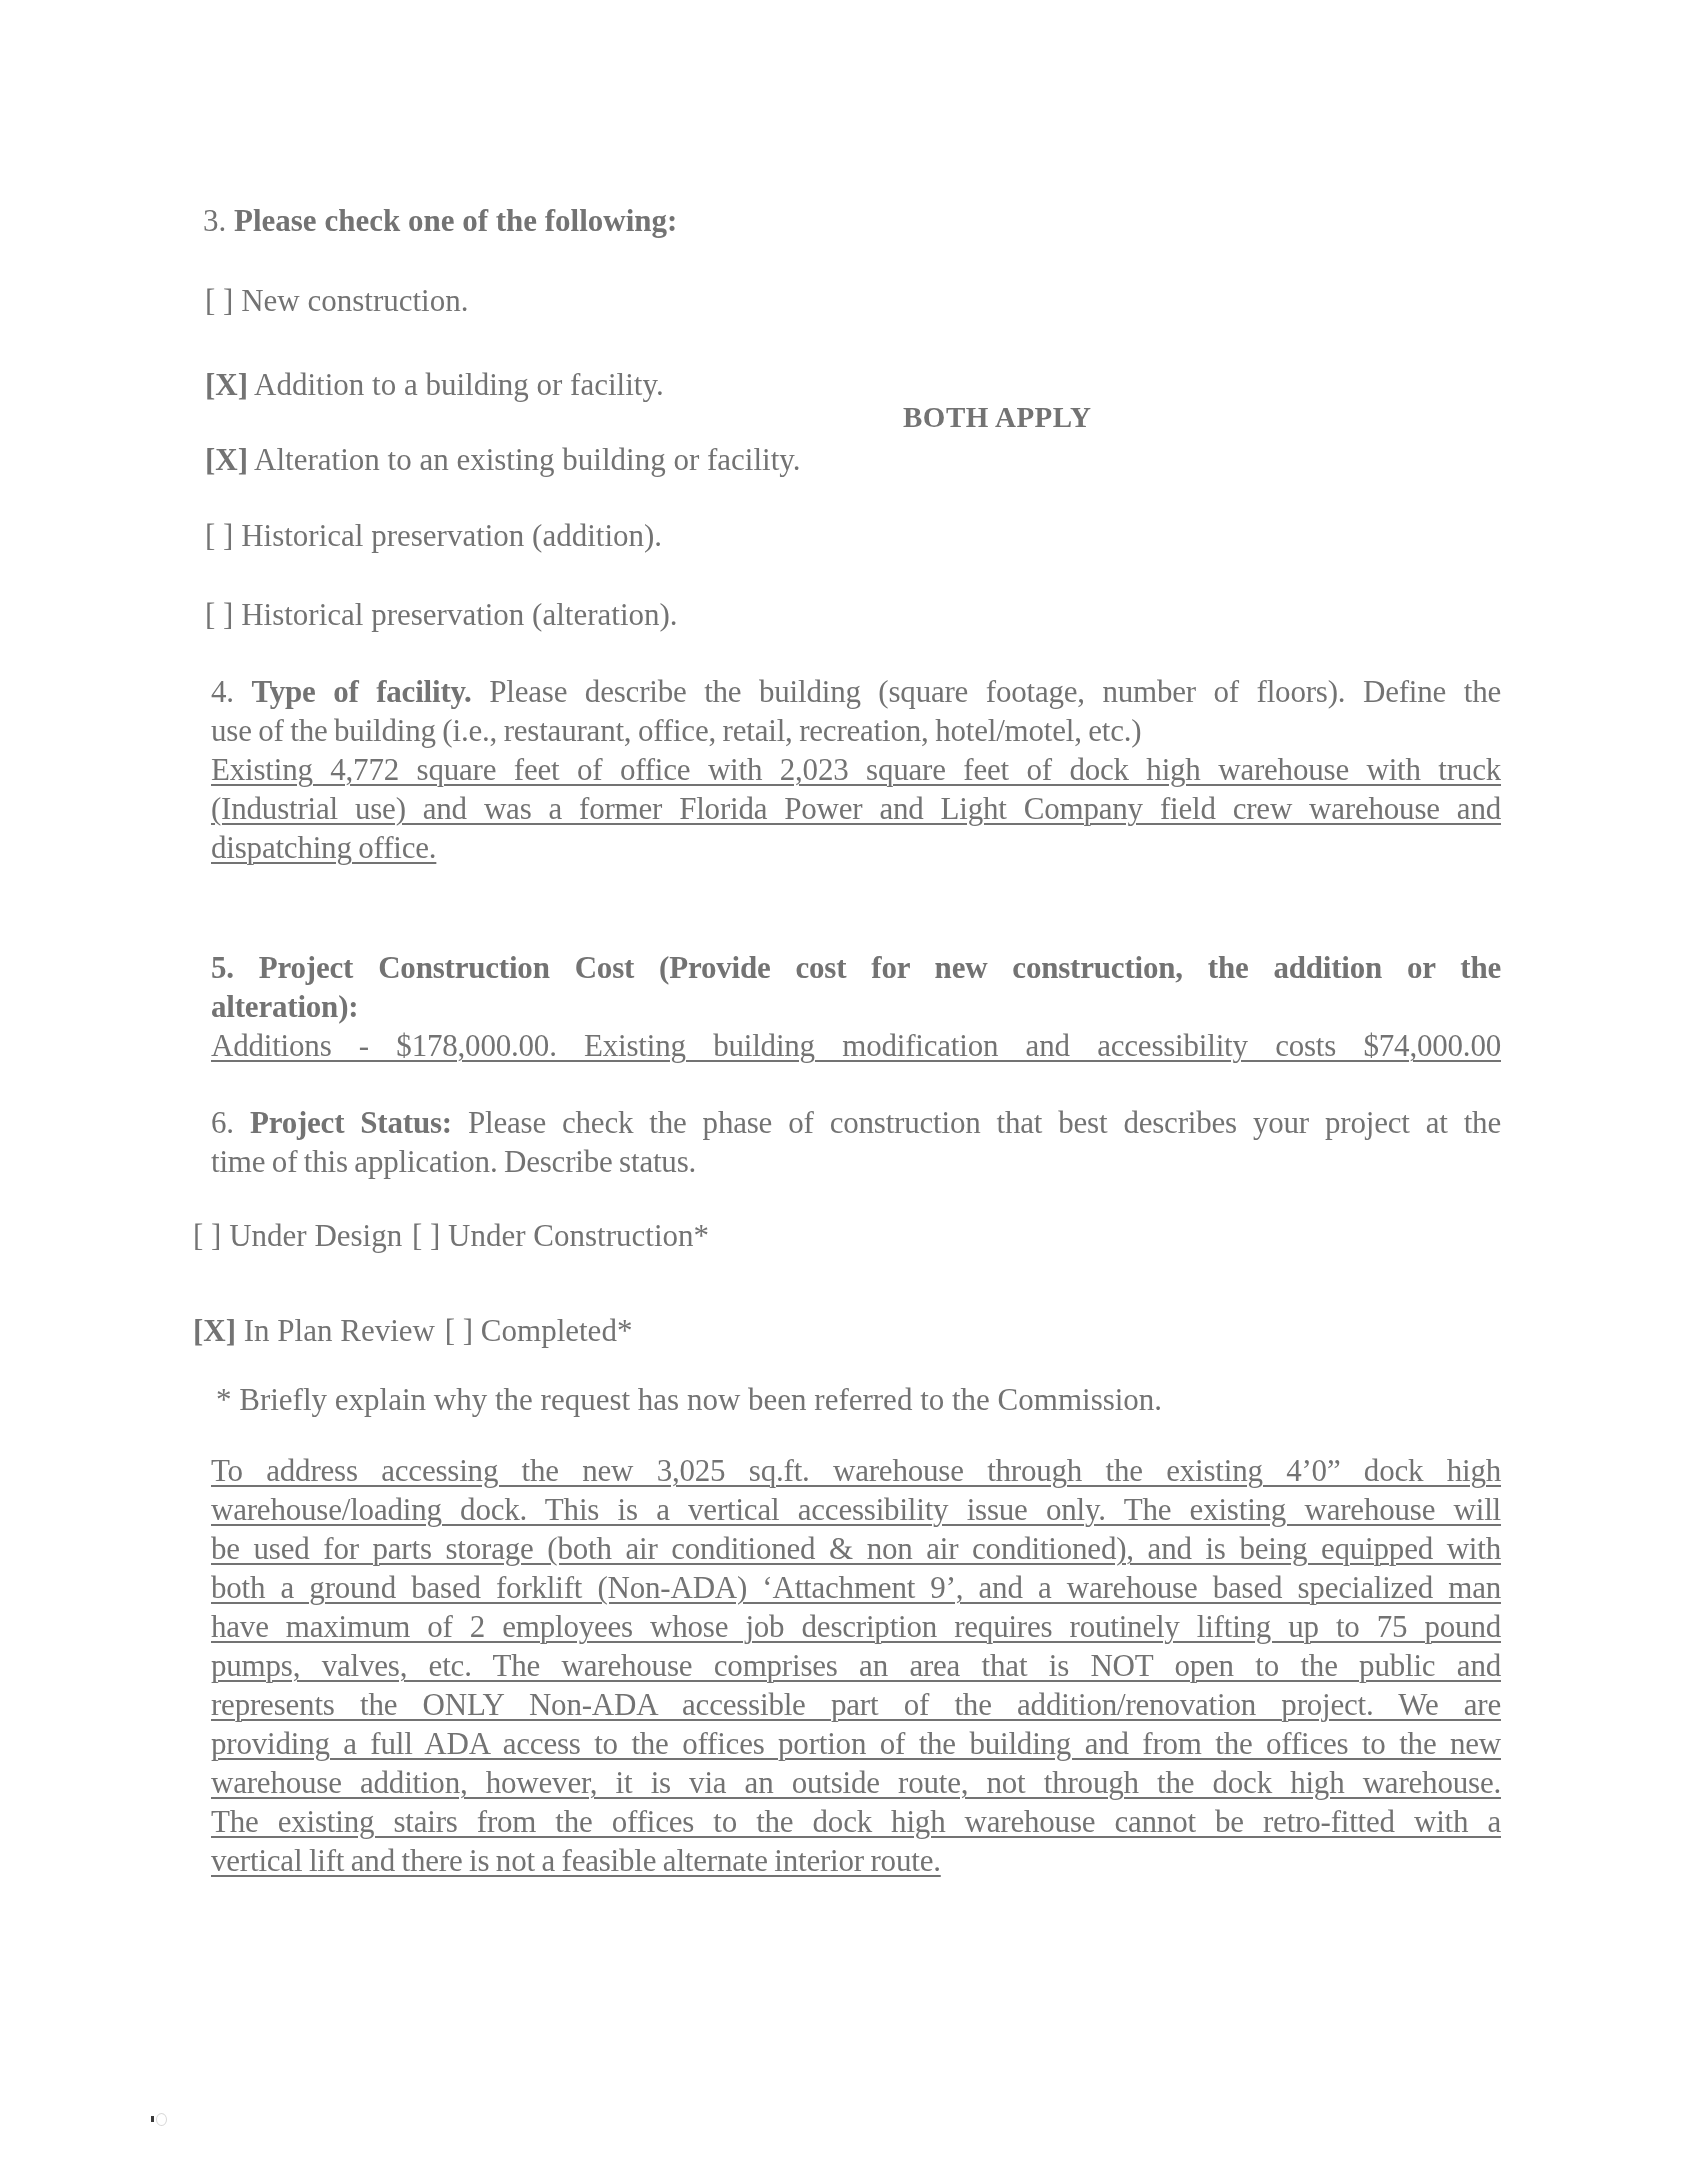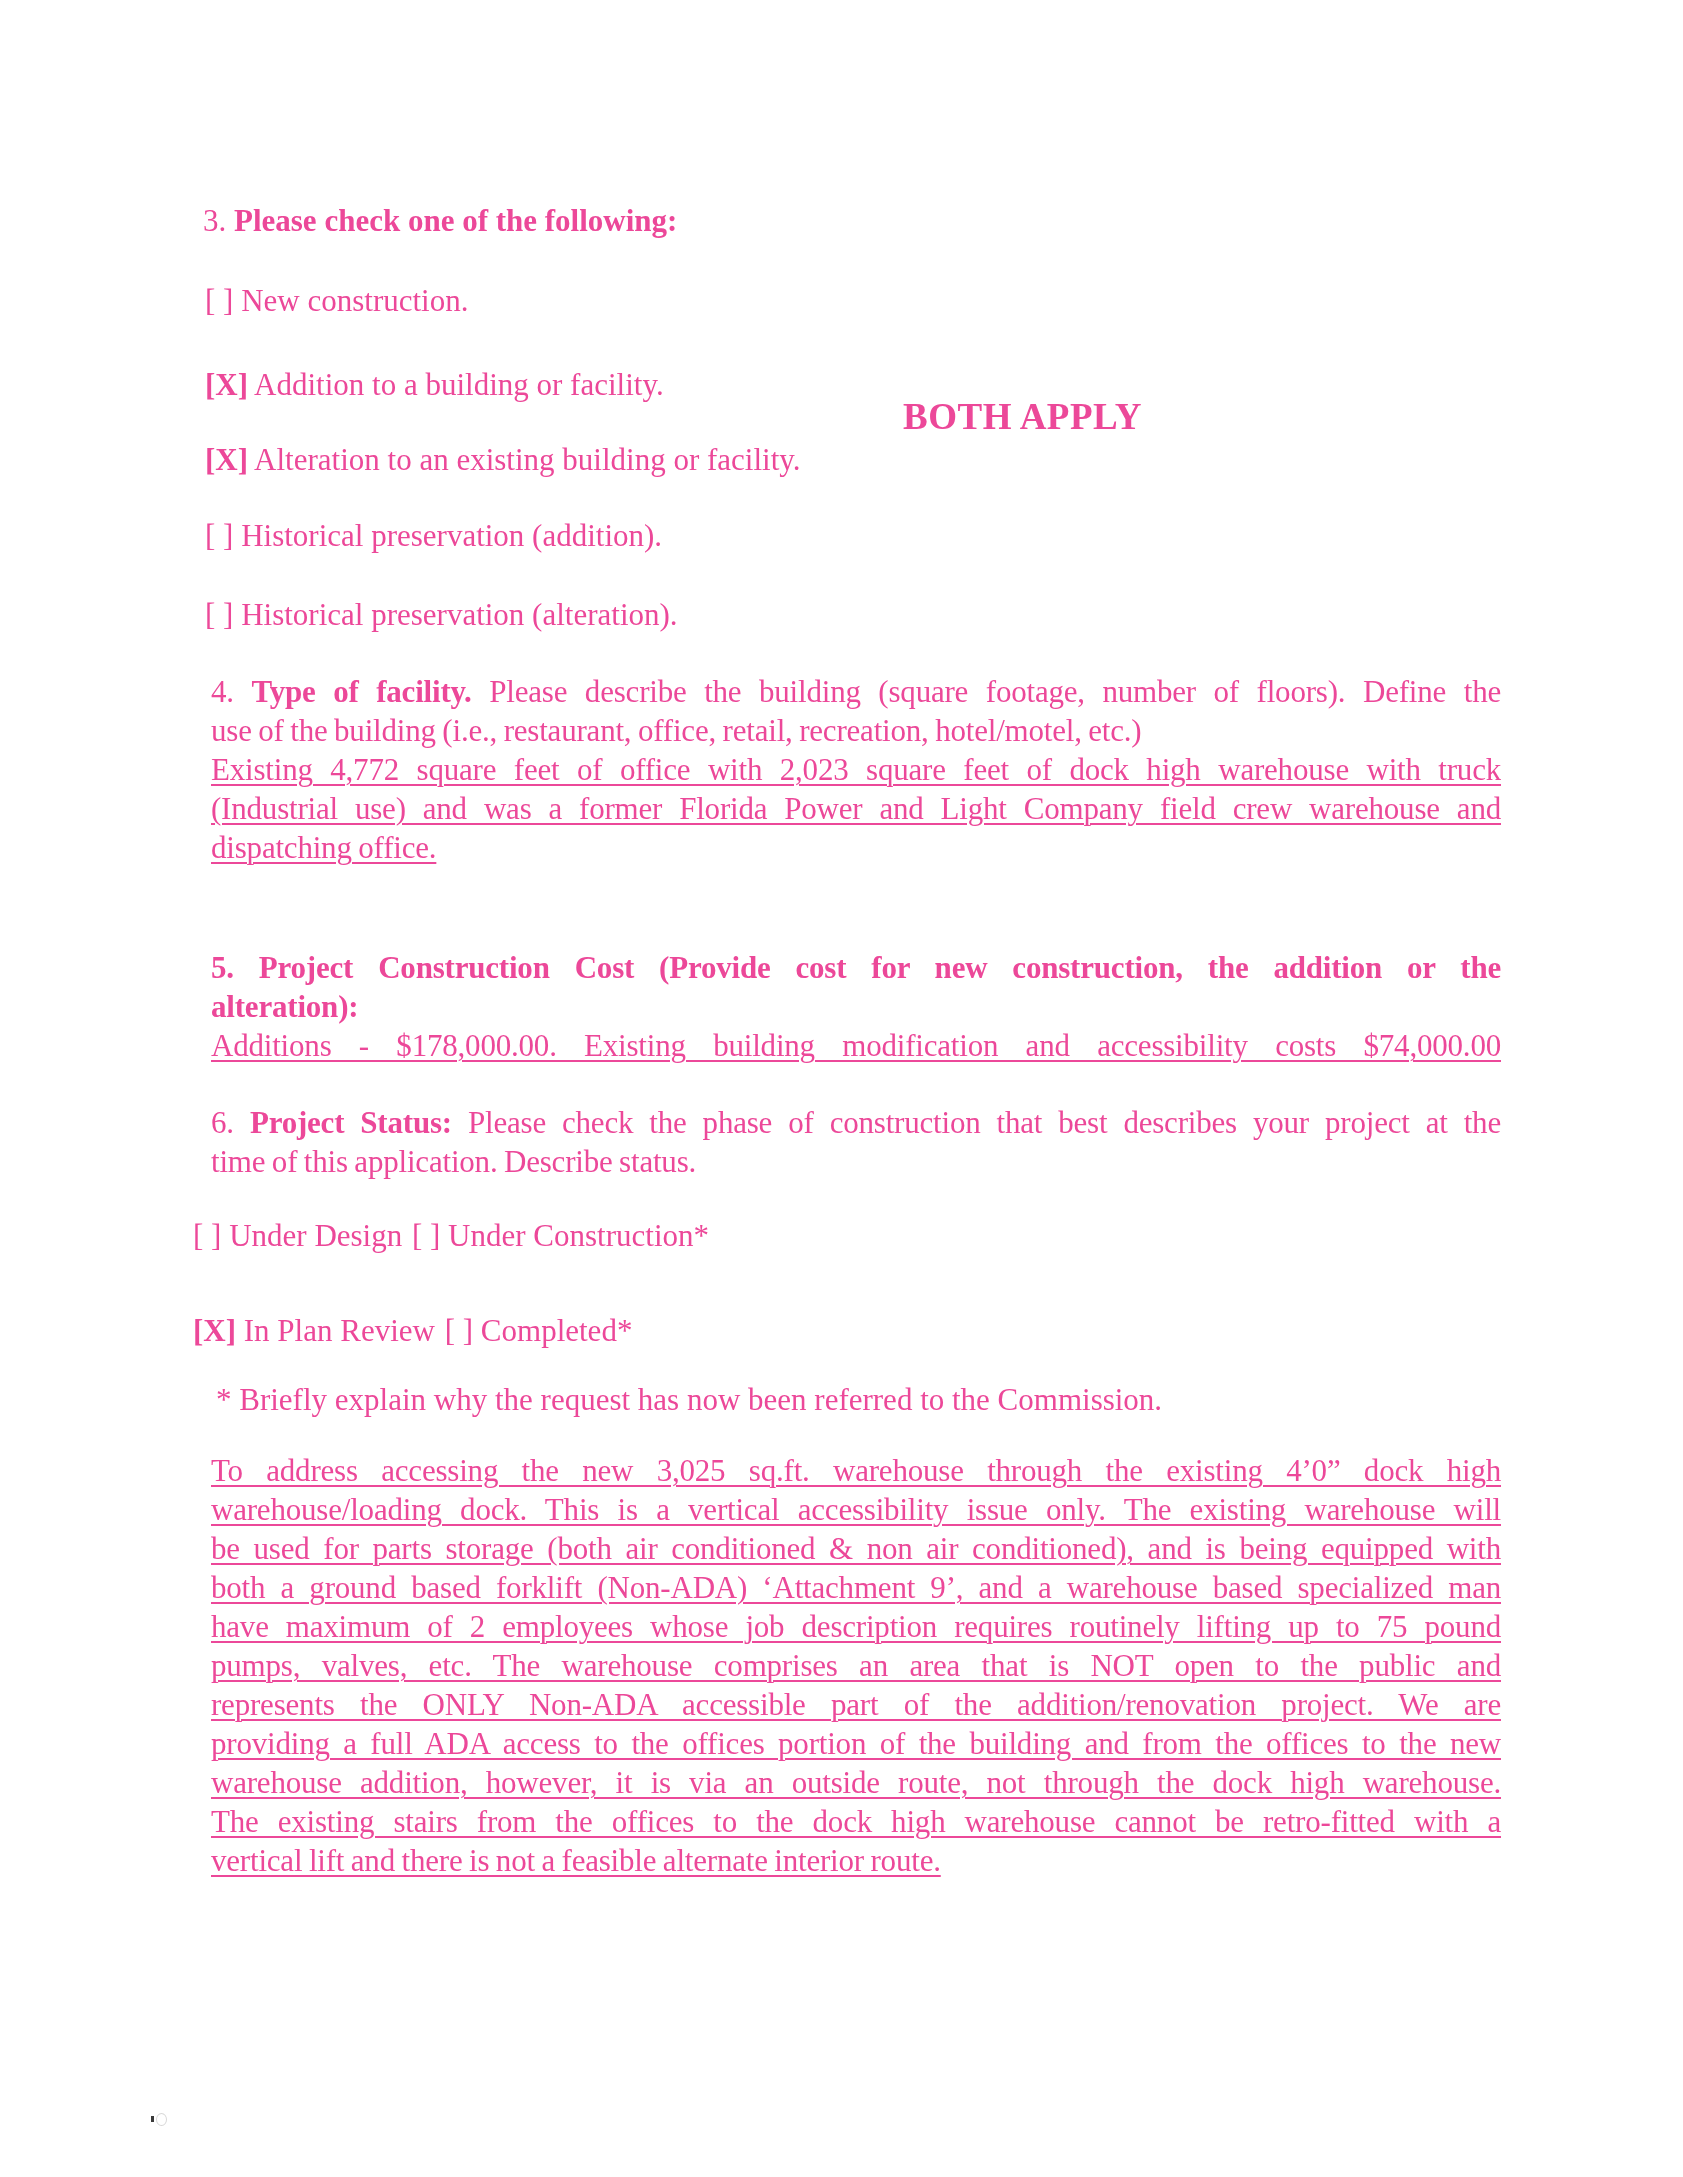--- a/index.html
+++ b/index.html
@@ -1,34 +1,34 @@
 <!DOCTYPE html>
 <html><head>
 <meta charset="utf-8">
 <style>
   html, body { margin: 0; padding: 0; background: #ffffff; }
   .page {
     position: relative;
     width: 1683px;
     height: 2177px;
     background: #ffffff;
-    color: #ec4899;
+    color: #737373;
     font-family: "Liberation Serif", "DejaVu Serif", serif;
     font-size: 31px;
     overflow: hidden;
   }
   .abs { position: absolute; line-height: 39px; }
   .b { font-weight: bold; }
   .xb { font-weight: bold; }
   
   .optrow { left: 205px; }
   .o1 { top: 281px; } .o2 { top: 365px; } .o3 { top: 440px; text-align: right; }
   .o4 { top: 516px; } .o5 { top: 595px; }
   .s3h { left: 203px; top: 201px; }
-  .both { left: 903px; top: 397px; font-size: 37px; font-weight: bold; line-height: 40px; letter-spacing: 0.5px; }
+  .both { left: 903px; top: 397px; font-size: 29px; font-weight: bold; line-height: 40px; letter-spacing: 0.5px; }
   
   .block { left: 211px; width: 1290px; letter-spacing: -0.2px; }
   .block .jline { word-spacing: -1px; }
   .s4 { top: 672px; }
   .s5 { top: 948px; line-height: 39px; }
   .s6p { top: 1103px; }
   .ans6 { top: 1451px; }
   .ans6 .jline { line-height: 39px; height: 39px; }
   .jline {
     text-align: justify;

